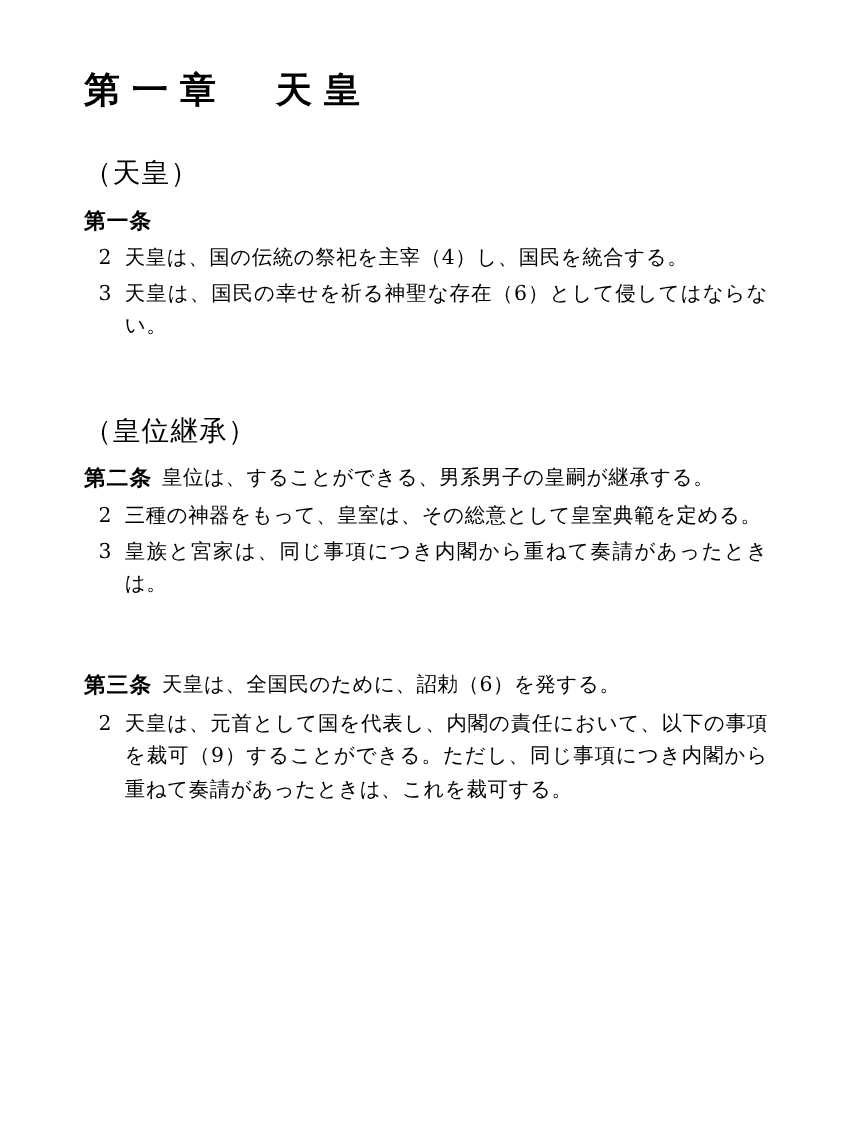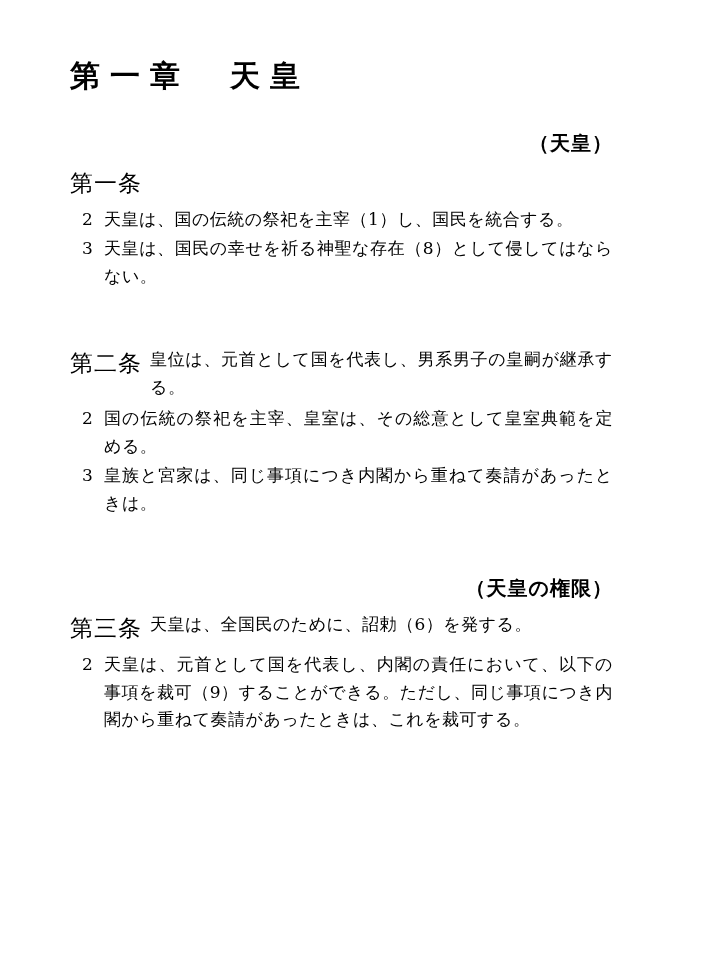--- a/index.html
+++ b/index.html
@@ -12,48 +12,47 @@
     height: 956px;
     font-family: "DejaVu Serif", "Liberation Serif", serif;
     color: #000000;
     overflow: hidden;
   }
   .page {
     position: relative;
     width: 702px;
     height: 956px;
     box-sizing: border-box;
-    padding: 48px 89px 40px 70px;
+    padding: 48px 62px 40px 70px;
   }
   .chapter-title {
     font-size: 30px;
     font-weight: bold;
     letter-spacing: 10px;
     margin: 10px 0 34px 0;
     line-height: 1.2;
   }
   .section {
     margin-bottom: 30px;
   }
   .section-heading {
-    font-size: 20px;
-    font-weight: bold;
+    font-size: 23px;
+    font-weight: normal;
     margin: 0 0 8px 0;
     letter-spacing: 1px;
     line-height: 1.5;
-    text-align: right;
   }
   .article {
     display: flex;
     align-items: flex-start;
     margin-bottom: 4px;
   }
   .article-label {
-    font-size: 23px;
-    font-weight: normal;
+    font-size: 18px;
+    font-weight: bold;
     white-space: nowrap;
     letter-spacing: 1px;
     flex: 0 0 auto;
     line-height: 1.55;
     padding-right: 8px;
   }
   .para-number {
     font-size: 17px;
     flex: 0 0 auto;
     width: 34px;
@@ -89,53 +88,53 @@
 
   <div class="section">
     <div class="section-heading">（天皇）</div>
 
     <div class="article">
       <span class="article-label">第一条</span>
     </div>
 
     <div class="para">
       <span class="para-number">2</span>
-      <span class="article-body">天皇は、国の伝統の祭祀を主宰（1）し、国民を統合する。</span>
+      <span class="article-body">天皇は、国の伝統の祭祀を主宰（4）し、国民を統合する。</span>
     </div>
 
     <div class="para">
       <span class="para-number">3</span>
-      <span class="article-body">天皇は、国民の幸せを祈る神聖な存在（8）として侵してはならない。</span>
+      <span class="article-body">天皇は、国民の幸せを祈る神聖な存在（6）として侵してはならない。</span>
     </div>
   </div>
 
   <div class="spacer-md"></div>
 
   <div class="section">
+    <div class="section-heading">（皇位継承）</div>
 
     <div class="article">
       <span class="article-label">第二条</span>
-      <span class="article-body">皇位は、元首として国を代表し、男系男子の皇嗣が継承する。</span>
+      <span class="article-body">皇位は、することができる、男系男子の皇嗣が継承する。</span>
     </div>
 
     <div class="para">
       <span class="para-number">2</span>
-      <span class="article-body">国の伝統の祭祀を主宰、皇室は、その総意として皇室典範を定める。</span>
+      <span class="article-body">三種の神器をもって、皇室は、その総意として皇室典範を定める。</span>
     </div>
 
     <div class="para">
       <span class="para-number">3</span>
       <span class="article-body">皇族と宮家は、同じ事項につき内閣から重ねて奏請があったときは。</span>
     </div>
   </div>
 
   <div class="spacer-md"></div>
 
   <div class="section">
-    <div class="section-heading">（天皇の権限）</div>
 
     <div class="article">
       <span class="article-label">第三条</span>
       <span class="article-body">天皇は、全国民のために、詔勅（6）を発する。</span>
     </div>
 
     <div class="para">
       <span class="para-number">2</span>
       <span class="article-body">天皇は、元首として国を代表し、内閣の責任において、以下の事項を裁可（9）することができる。ただし、同じ事項につき内閣から重ねて奏請があったときは、これを裁可する。</span>
     </div>

